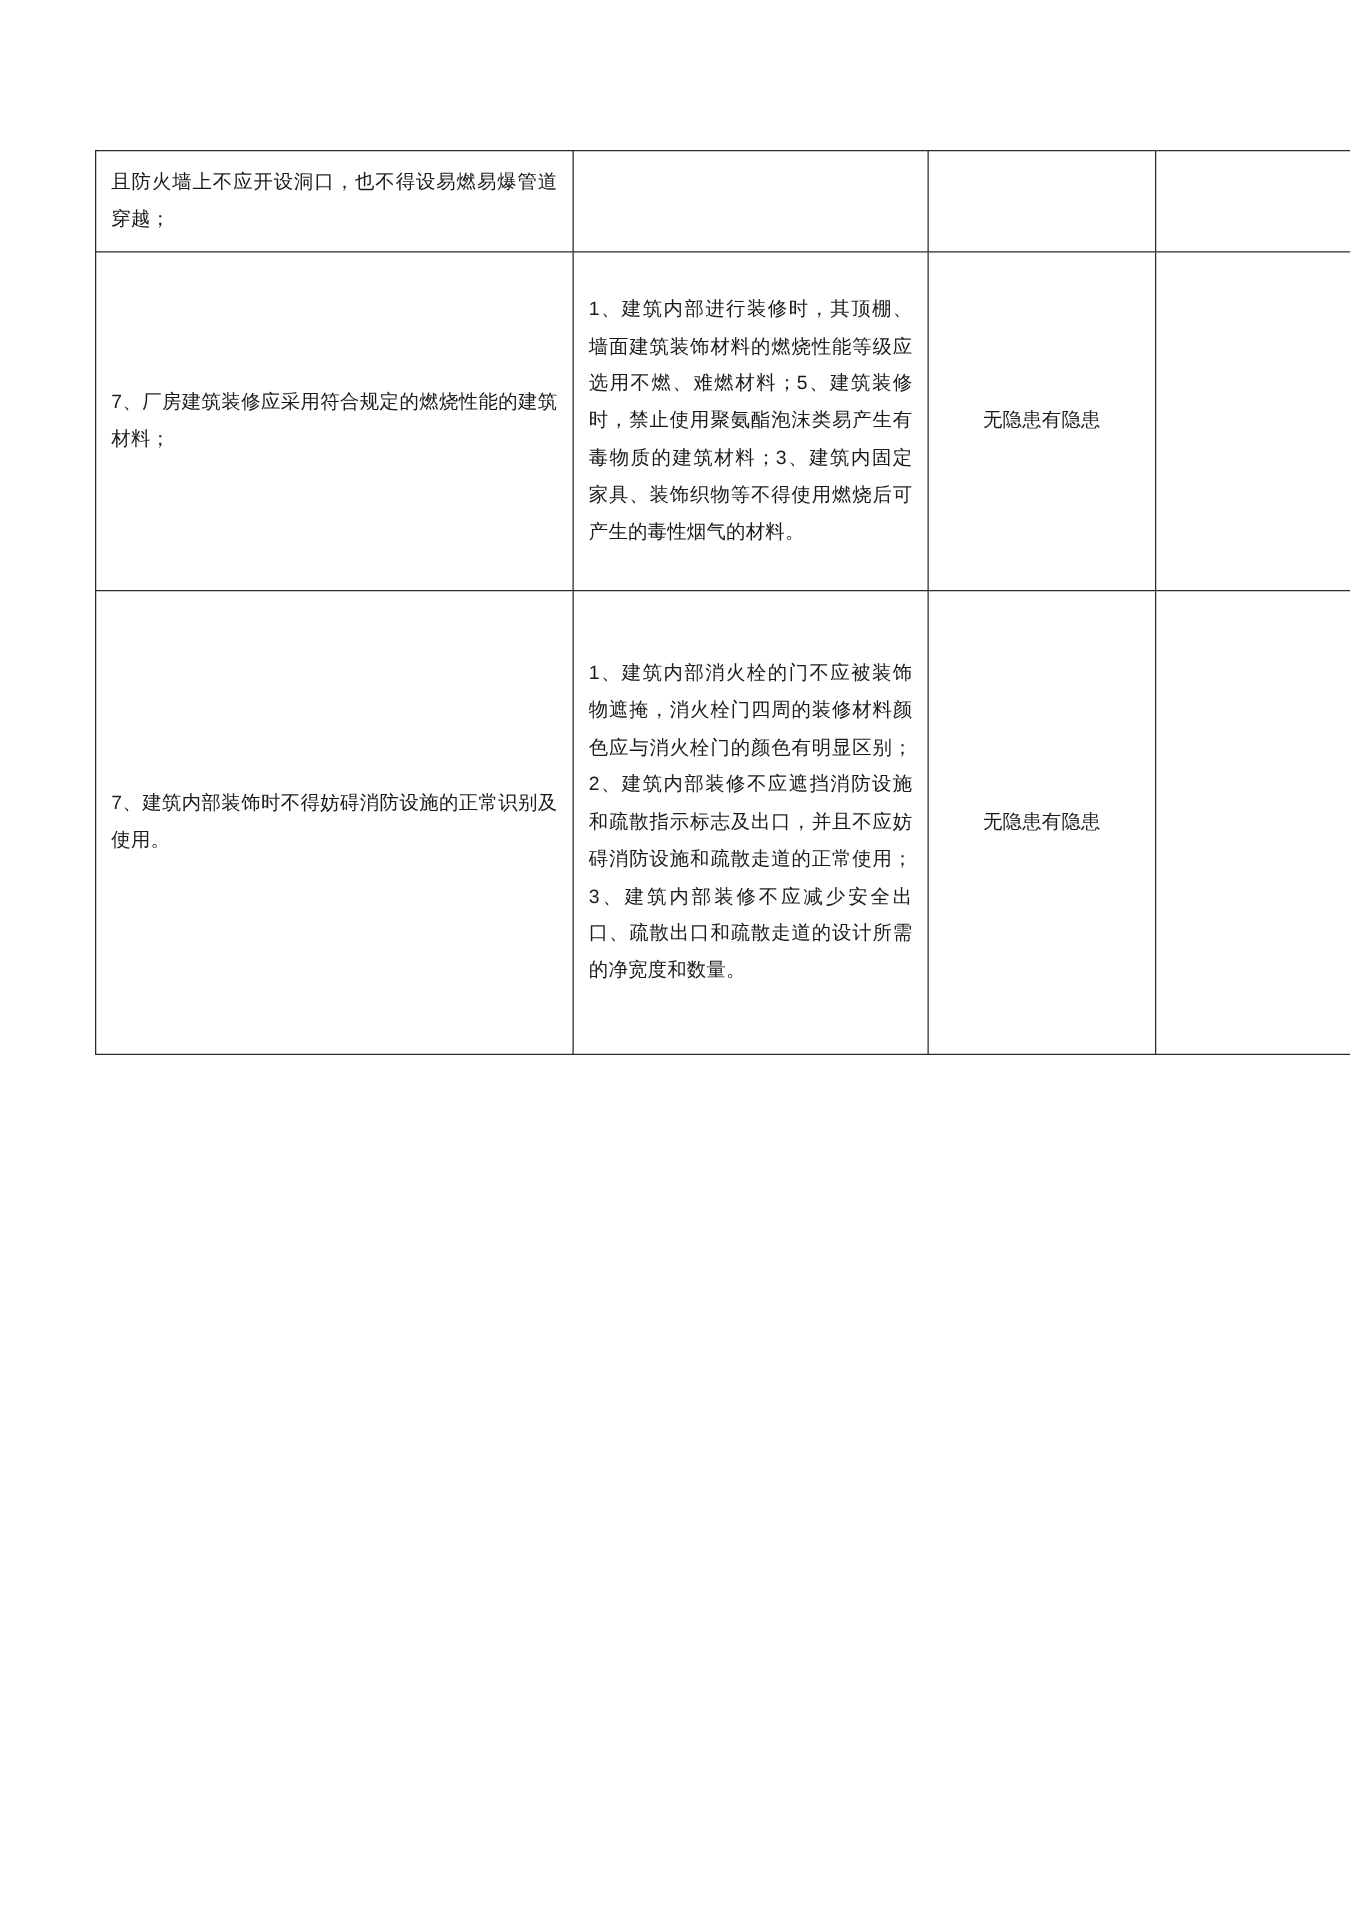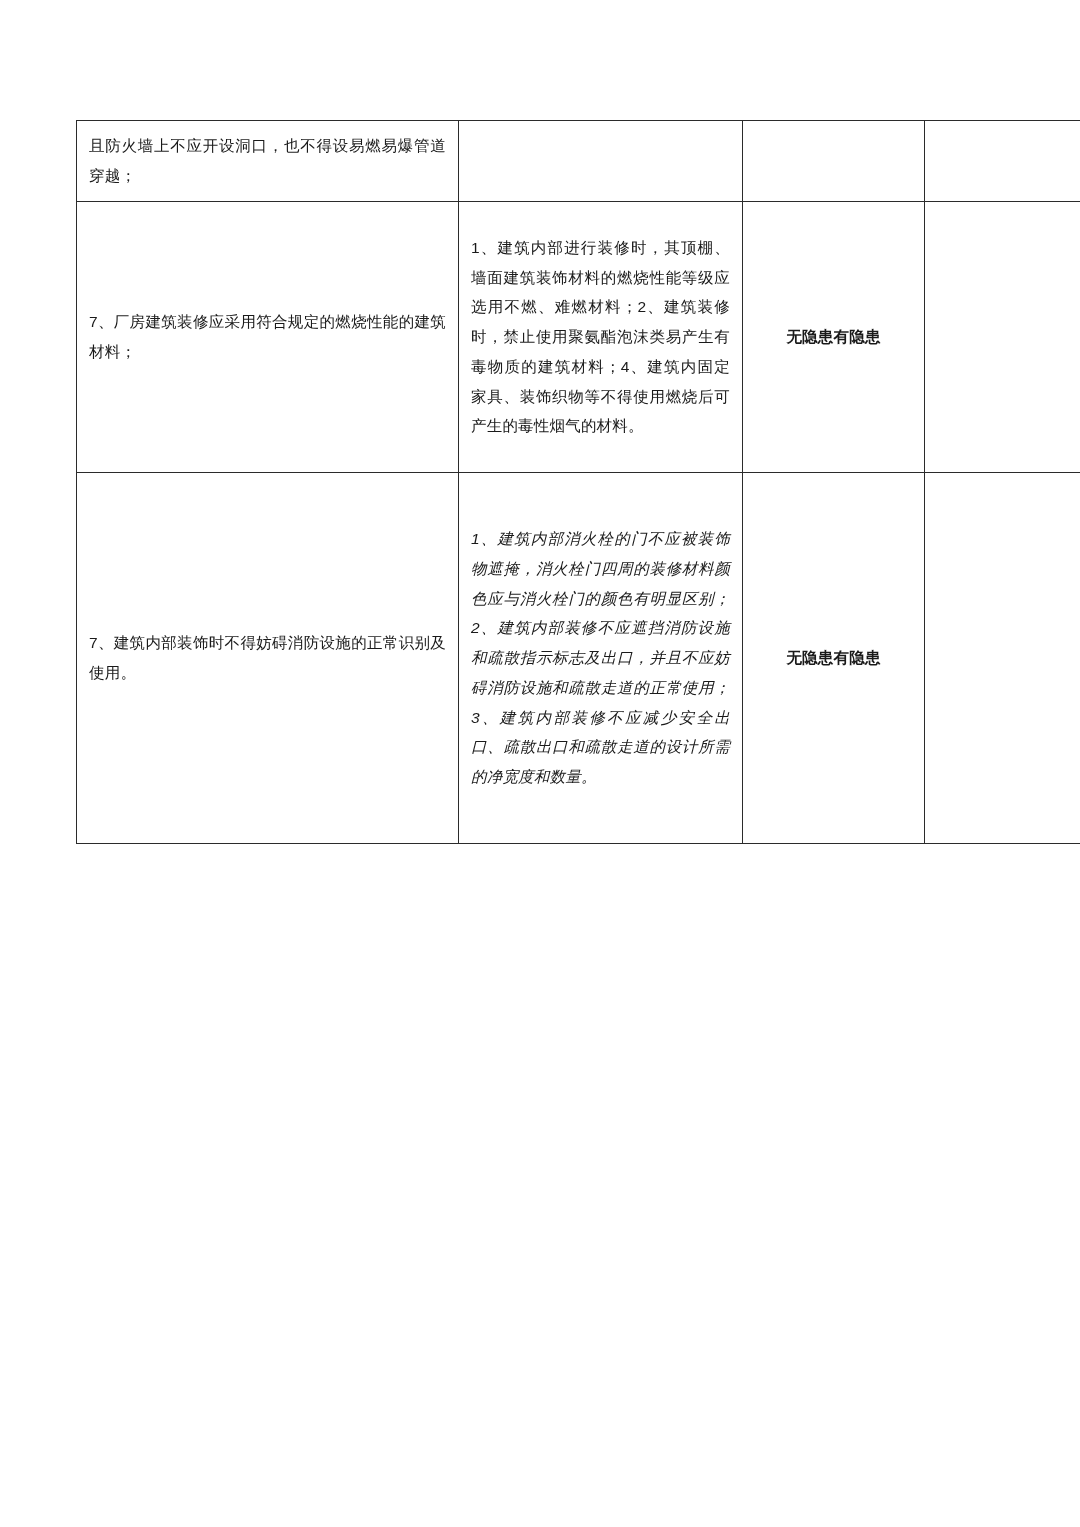--- a/index.html
+++ b/index.html
@@ -44,21 +44,20 @@
   td.col-item {
     width: 357px;
   }
   td.col-detail {
     width: 259px;
   }
   td.col-status {
     width: 157px;
     text-align: center;
     white-space: nowrap;
-    font-weight: bold;
   }
   td.col-remark {
     width: 155px;
   }
   .cell-text {
     display: block;
     text-align: justify;
     text-justify: inter-ideograph;
   }
   .cell-text.center {
@@ -89,34 +88,34 @@
         </td>
         <td class="col-remark" style="height: 60px;">
           <span class="cell-text"></span>
         </td>
       </tr>
       <tr>
         <td class="col-item" style="height: 250px;">
           <span class="cell-text">7、厂房建筑装修应采用符合规定的燃烧性能的建筑材料；</span>
         </td>
         <td class="col-detail" style="height: 250px;">
-          <span class="cell-text">1、建筑内部进行装修时，其顶棚、墙面建筑装饰材料的燃烧性能等级应选用不燃、难燃材料；2、建筑装修时，禁止使用聚氨酯泡沫类易产生有毒物质的建筑材料；4、建筑内固定家具、装饰织物等不得使用燃烧后可产生的毒性烟气的材料。</span>
+          <span class="cell-text">1、建筑内部进行装修时，其顶棚、墙面建筑装饰材料的燃烧性能等级应选用不燃、难燃材料；5、建筑装修时，禁止使用聚氨酯泡沫类易产生有毒物质的建筑材料；3、建筑内固定家具、装饰织物等不得使用燃烧后可产生的毒性烟气的材料。</span>
         </td>
         <td class="col-status" style="height: 250px;">
           <span class="cell-text center">无隐患有隐患</span>
         </td>
         <td class="col-remark" style="height: 250px;">
           <span class="cell-text"></span>
         </td>
       </tr>
       <tr>
         <td class="col-item" style="height: 350px;">
           <span class="cell-text">7、建筑内部装饰时不得妨碍消防设施的正常识别及使用。</span>
         </td>
-        <td class="col-detail" style="height: 350px; font-style: italic;">
+        <td class="col-detail" style="height: 350px;">
           <span class="cell-text">1、建筑内部消火栓的门不应被装饰物遮掩，消火栓门四周的装修材料颜色应与消火栓门的颜色有明显区别；2、建筑内部装修不应遮挡消防设施和疏散指示标志及出口，并且不应妨碍消防设施和疏散走道的正常使用；3、建筑内部装修不应减少安全出口、疏散出口和疏散走道的设计所需的净宽度和数量。</span>
         </td>
         <td class="col-status" style="height: 350px;">
           <span class="cell-text center">无隐患有隐患</span>
         </td>
         <td class="col-remark" style="height: 350px;">
           <span class="cell-text"></span>
         </td>
       </tr>
     </tbody>

